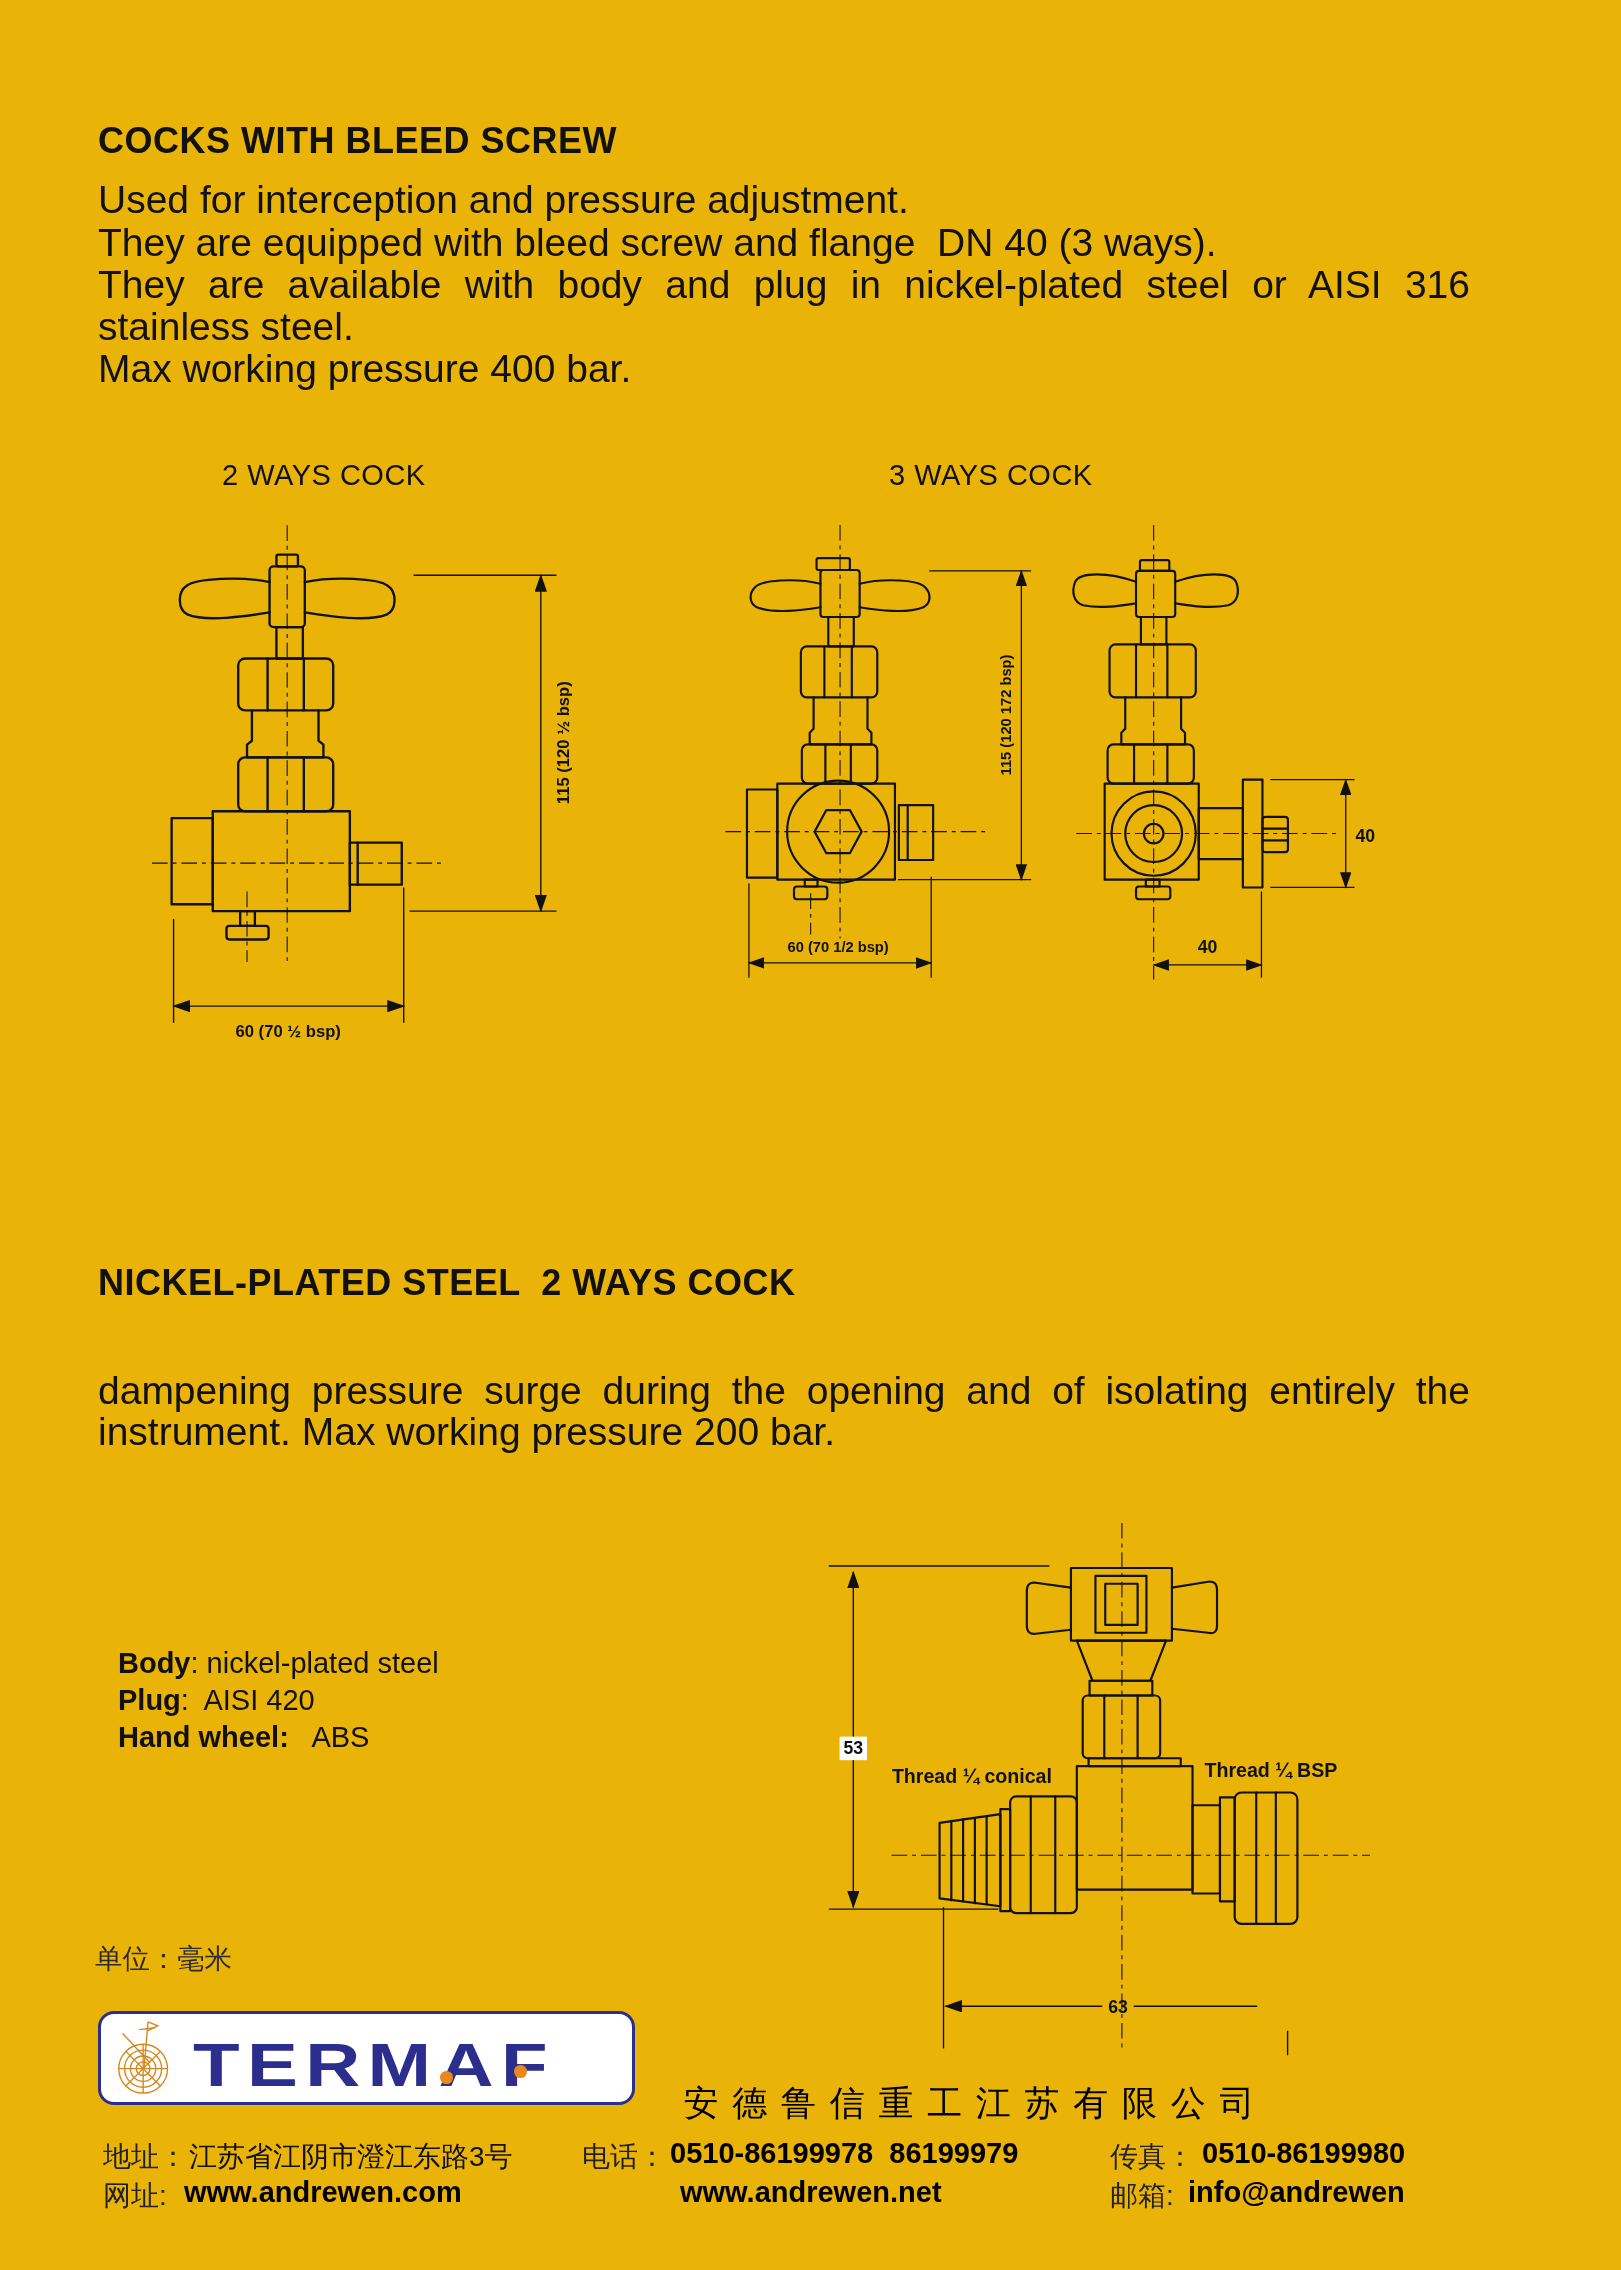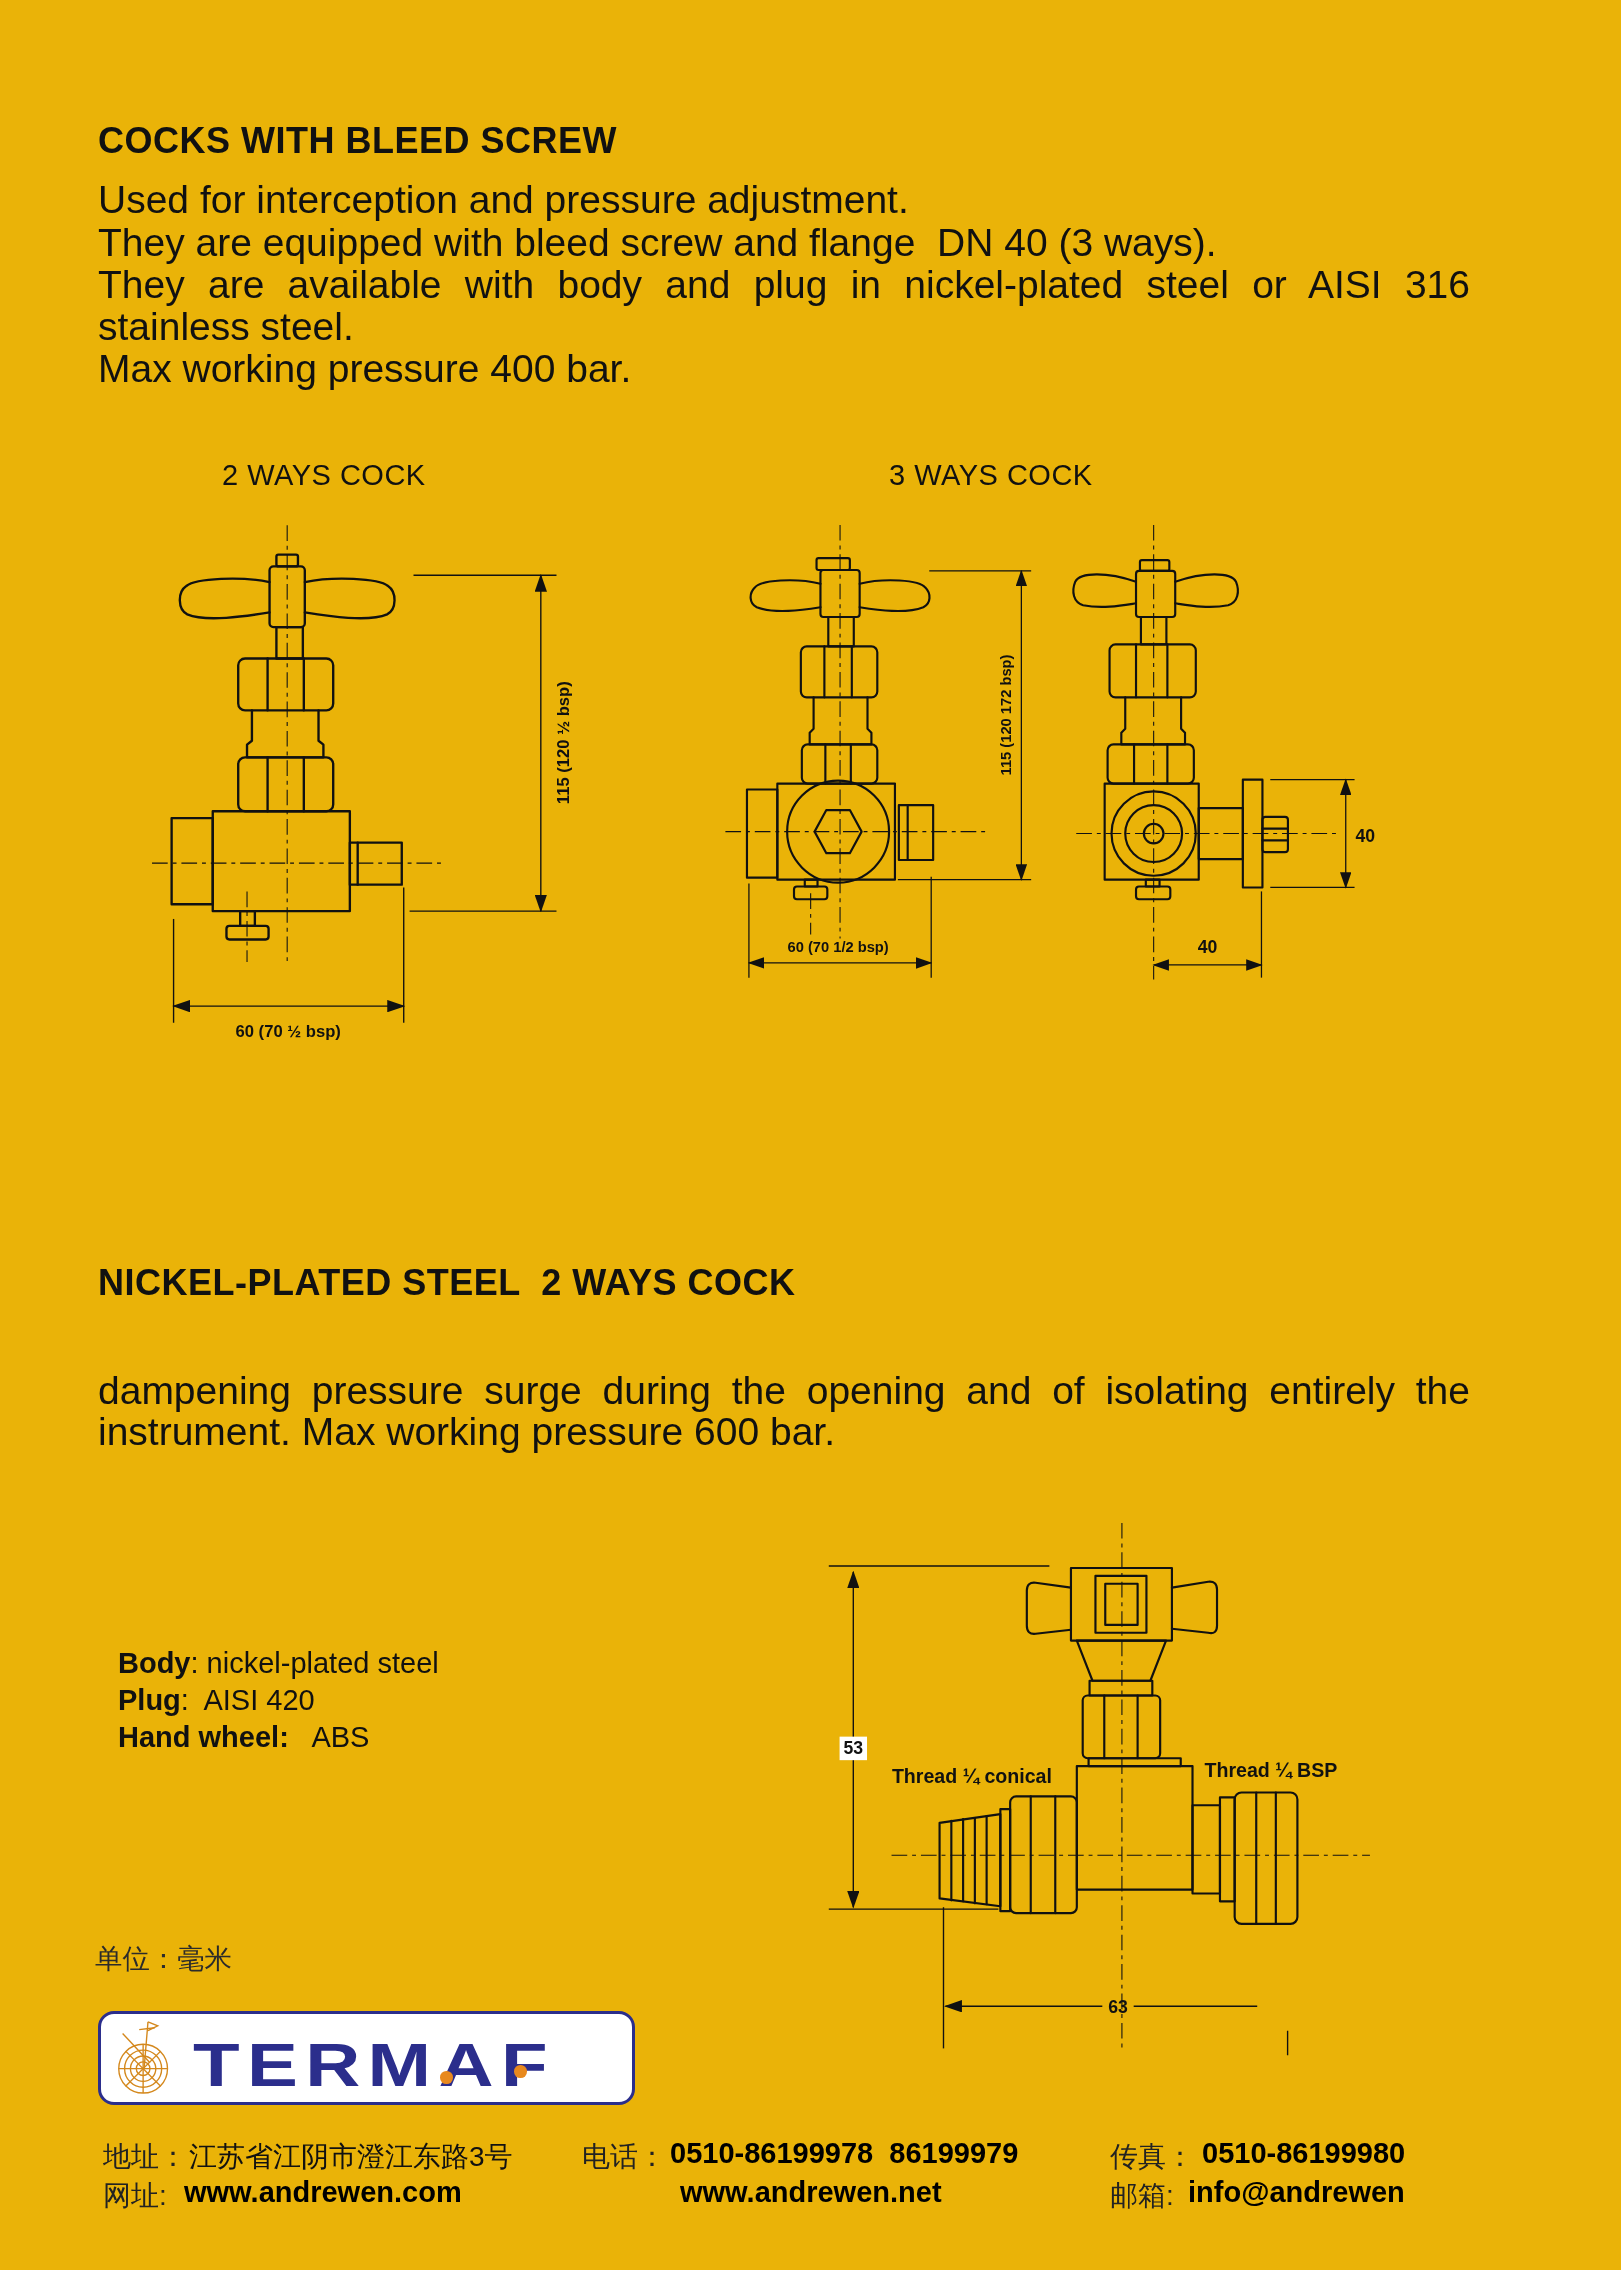--- a/index.html
+++ b/index.html
@@ -166,21 +166,21 @@
       <line x1="673" y1="266" x2="673" y2="376" marker-start="url(#arw2)" marker-end="url(#arw2)"></line>
       <line x1="477" y1="455" x2="587" y2="455" marker-start="url(#arw2)" marker-end="url(#arw2)"></line>
       <line x1="587" y1="380" x2="587" y2="468"></line>
     </g>
     <text x="683" y="330" text-anchor="start" font-size="18">40</text>
     <text x="532" y="443" text-anchor="middle" font-size="18">40</text>
   </svg>
 
   <div class="abs h1" style="left:98px;top:1262px">NICKEL-PLATED STEEL  2 WAYS COCK</div>
   <div class="abs body-line just" style="left:98px;top:1370px">dampening pressure surge during the opening and of isolating entirely the</div>
-  <div class="abs body-line" style="left:98px;top:1411px">instrument. Max working pressure 600 bar.</div>
+  <div class="abs body-line" style="left:98px;top:1411px">instrument. Max working pressure 200 bar.</div>
 
   <div class="abs spec-line" style="left:98px;top:1645px"><b>Body</b><span>: nickel-plated steel</span></div>
   <div class="abs spec-line" style="left:98px;top:1682px"><b>Plug</b><span>:  AISI 420</span></div>
   <div class="abs spec-line" style="left:98px;top:1719px"><b>Hand wheel:</b><span>   ABS</span></div>
 
   <svg class="draw" style="left:814px;top:1519px" width="608" height="549" viewBox="0 0 620 560">
     <defs>
       <marker id="arw3" markerWidth="13" markerHeight="9" refX="12" refY="4.5" orient="auto-start-reverse">
         <path d="M0,0 L13,4.5 L0,9 z" fill="#111"></path>
       </marker>
@@ -250,20 +250,21 @@
         <line x1="14" y1="18" x2="42" y2="48"></line>
         <path d="M40,6 L50,10 L40,15"></path>
         <line x1="31" y1="14" x2="47" y2="12"></line>
       </g>
     </svg>
     <span id="logo-text">TERMAF</span>
     <span class="logo-dot" style="left:339px;top:57px"></span>
     <span class="logo-dot" style="left:413px;top:51px"></span>
   </div>
 
+  <div id="company">安 德 鲁 信 重 工 江 苏 有 限 公 司</div>
 
   <span class="abs f-label" style="left:103px;top:2138px">地址：</span>
   <span class="abs f-plain" style="left:189px;top:2138px">江苏省江阴市澄江东路3号</span>
   <span class="abs f-label" style="left:582px;top:2138px">电话：</span>
   <span class="abs f-value" style="left:670px;top:2137px">0510-86199978  86199979</span>
   <span class="abs f-label" style="left:1110px;top:2138px">传真：</span>
   <span class="abs f-value" style="left:1202px;top:2137px">0510-86199980</span>
 
   <span class="abs f-label" style="left:103px;top:2177px">网址:</span>
   <span class="abs f-value" style="left:184px;top:2176px">www.andrewen.com</span>

